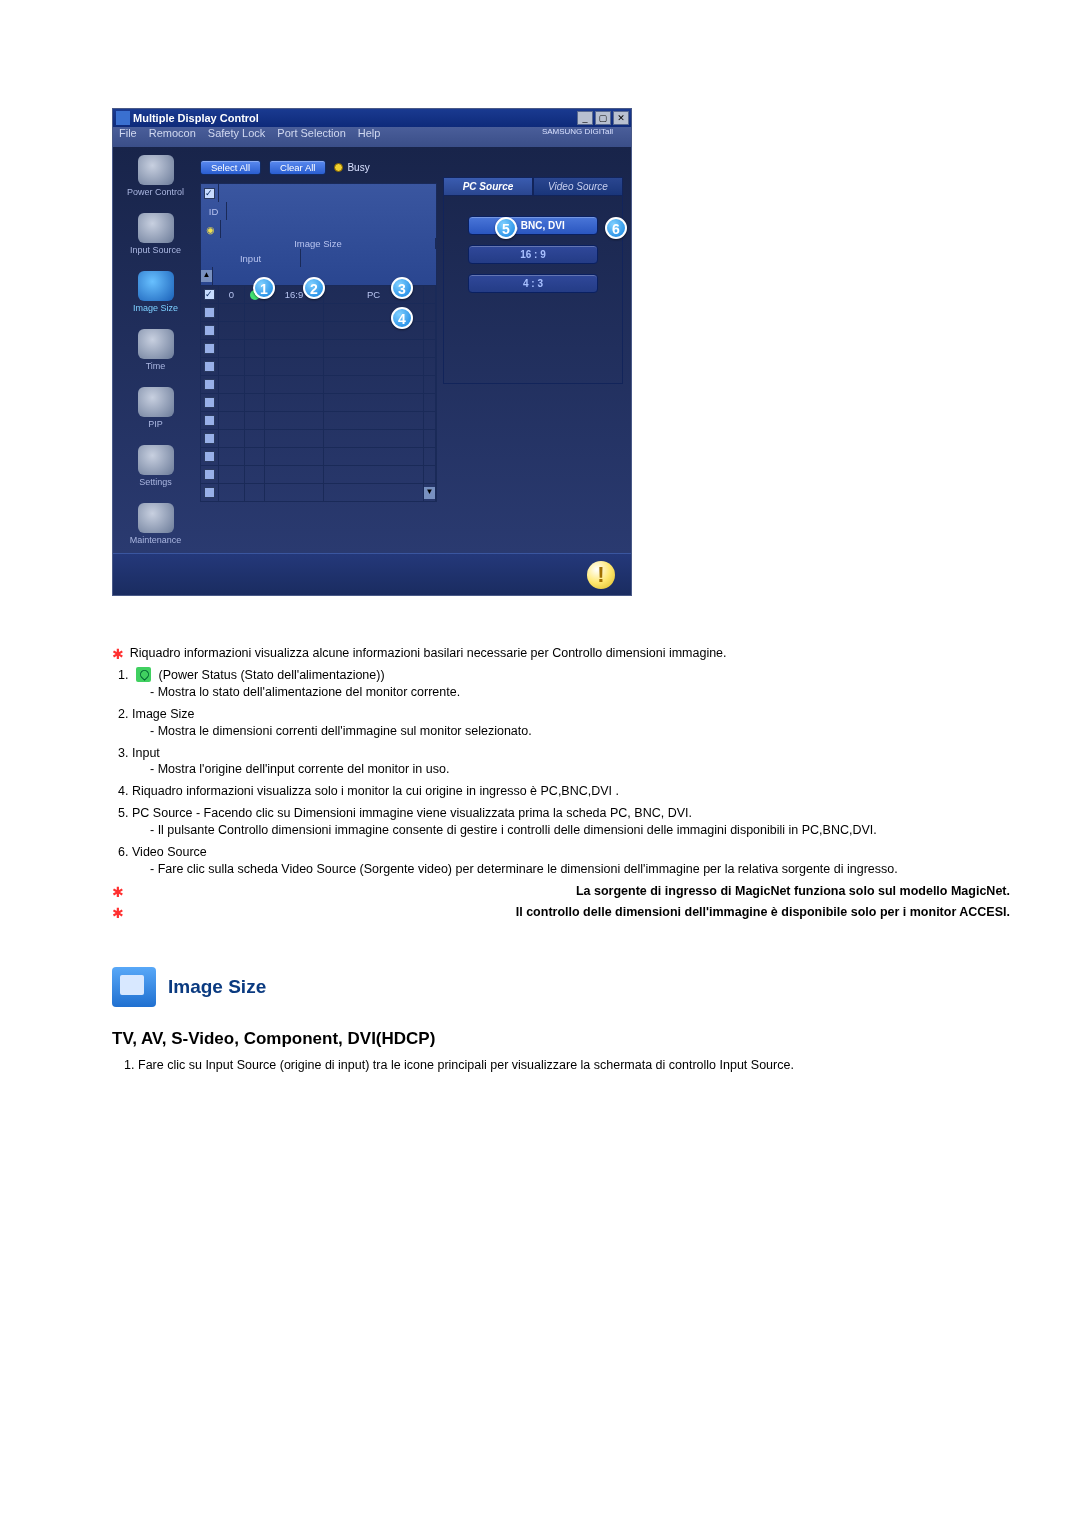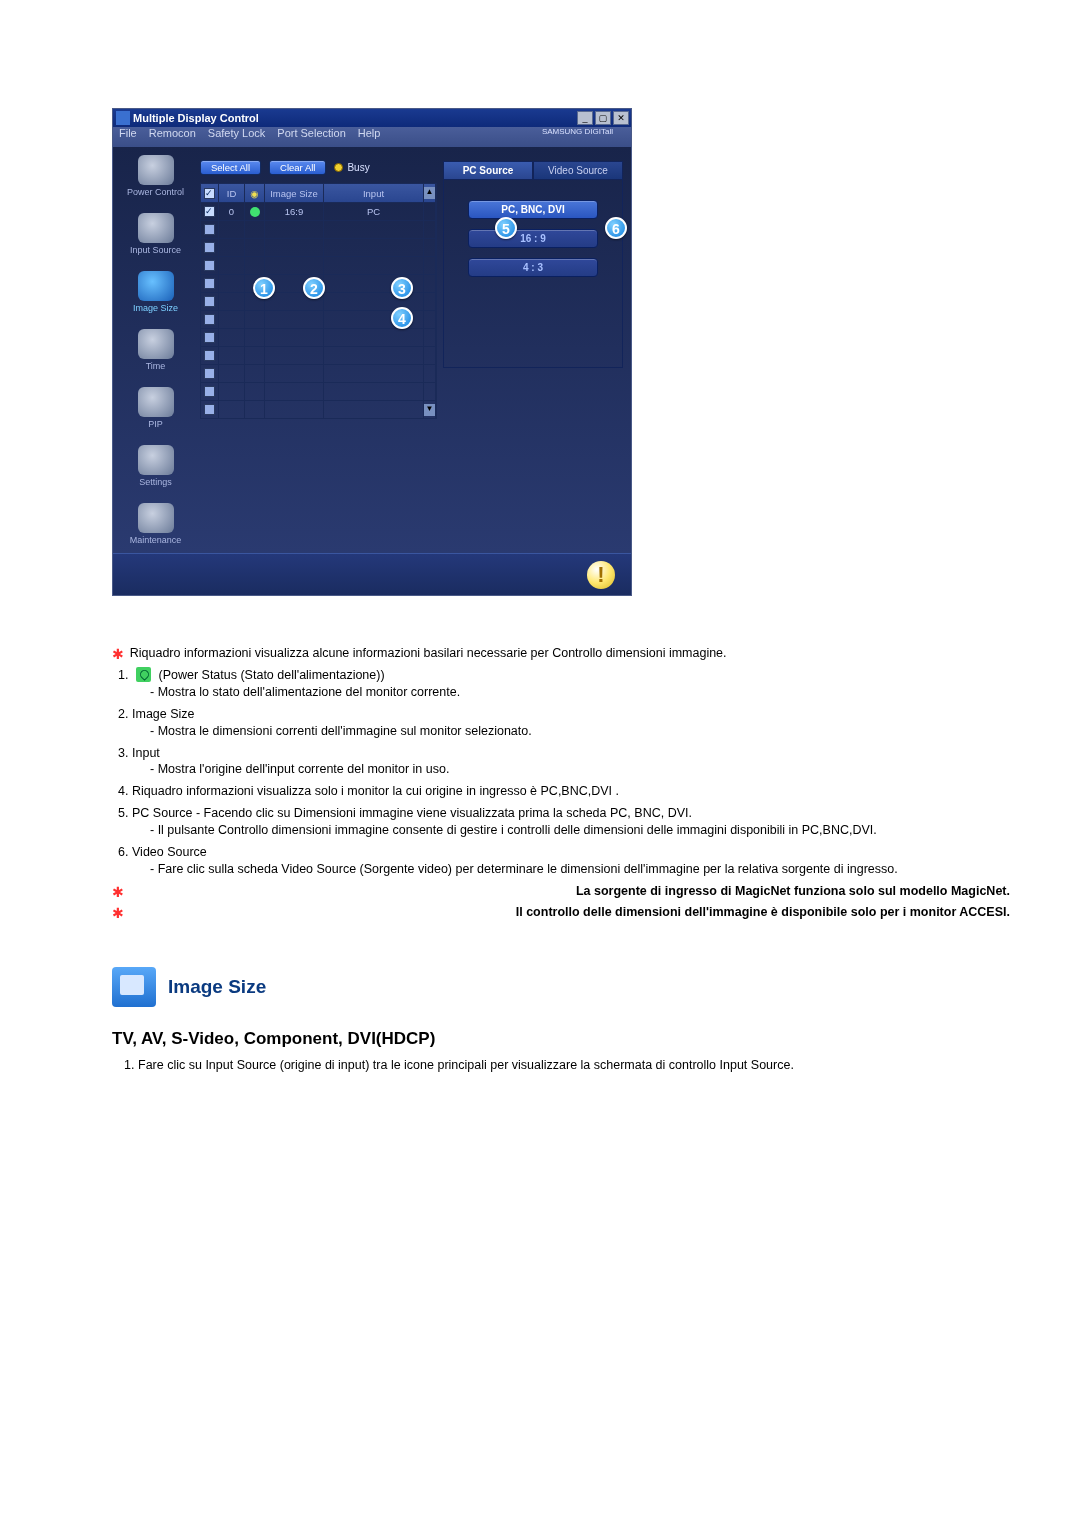--- a/index.html
+++ b/index.html
@@ -67,36 +67,36 @@
     color:#fff; font-size:9.5px;
     border:1px solid #122a60;
     border-radius:3px;
     padding: 1px 10px;
     box-shadow: inset 0 1px 0 rgba(255,255,255,.3);
   }
   .busy { display:flex; align-items:center; gap:4px; color:#d8e0ff; font-size:10px;}
   .busy-dot { width:9px; height:9px; border-radius:50%; background:#f0d030; border:1px solid #806000;}
   .grid-head {
     display:flex; background: linear-gradient(#3a56a0,#2a4690);
-    border:1px solid #1a2a58; font-size:9.5px; color:#b8c4f0;
+    border:1px solid #1a2a58; font-size:9.5px; color:#b8c4f0;flex-direction:column;
   }
   .gh-cell { border-right:1px solid #1a2a58; height:18px; display:flex; align-items:center; justify-content:center;}
   .gh-cell.chk{width:18px;} .gh-cell.id{width:26px;} .gh-cell.st{width:20px;}
   .gh-cell.is{flex:1;} .gh-cell.in{width:100px;} .gh-cell.scr{width:12px;}
   .grid-row { display:flex; height:18px; border-left:1px solid #1a2a58;border-right:1px solid #1a2a58;border-bottom:1px solid #1a2a58;}
   .gr-cell { border-right:1px solid #1a2a58; display:flex; align-items:center; justify-content:center; font-size:9.5px; color:#b8c4f0;}
   .gr-cell.chk{width:18px;} .gr-cell.id{width:26px;} .gr-cell.st{width:20px;}
   .gr-cell.is{flex:1;} .gr-cell.in{width:100px;} .gr-cell.scr{width:12px;}
   .chkbox { width:11px; height:11px; background:#98b0e8; border:1px solid #2a3a60;}
   .chkbox.chk { background:#c8dcff; }
   .chkbox.chk::after{ content:"✓"; font-size:9px; color:#0a2a60; display:block; line-height:9px;}
   .green-dot{ width:10px;height:10px;border-radius:50%; background:#40e070;}
   .scroll-up,.scroll-dn{background:#7890c0;height:12px;}
   .right-col { width: 180px; position:relative; }
-  .tabs-row { display:flex; margin-top:4px;}
+  .tabs-row { display:flex; margin-top:20px;font-style:italic;}
   .tab {
     flex:1; text-align:center; font-size:10px; color:#c8d0f0;
     padding:3px 0;
     background: linear-gradient(#2a4690,#1a367a);
     border:1px solid #12245a;
   }
   .tab.active { background: linear-gradient(#3a5cb0,#2a4690); color:#fff; font-weight:bold;}
   .pc-panel {
     border:1px solid #12245a; border-top:0;
     padding: 20px 18px 90px;

